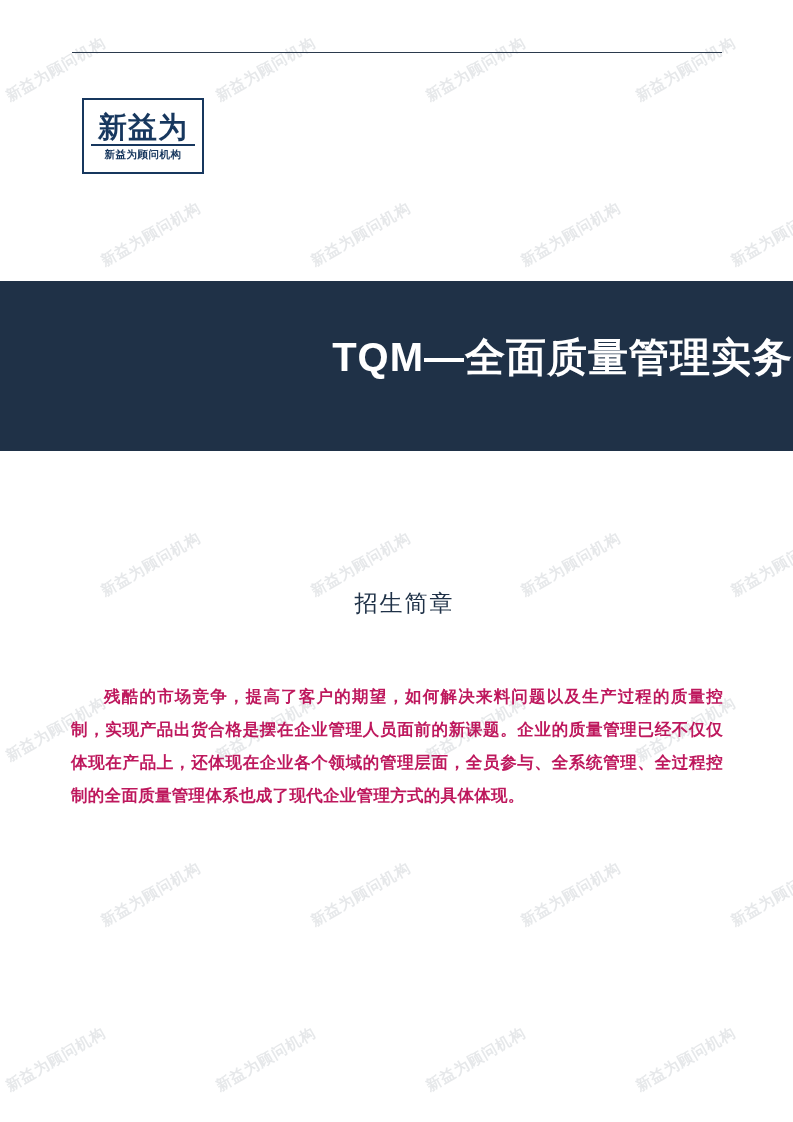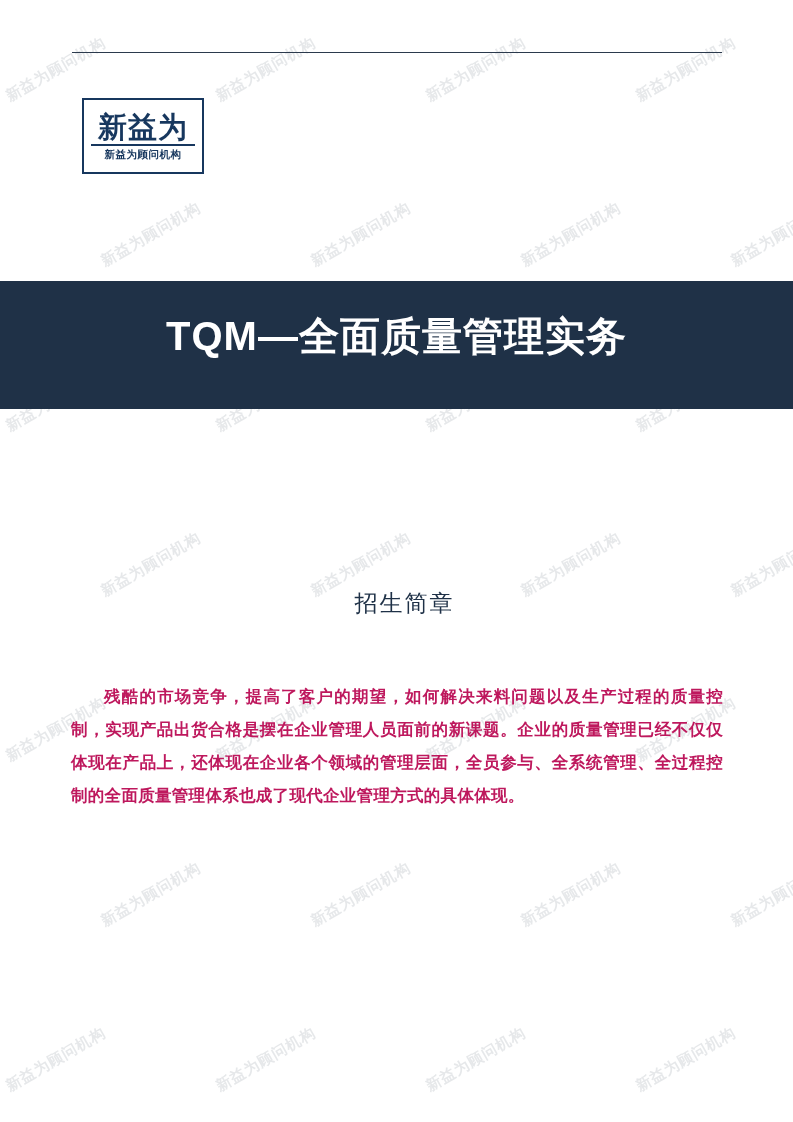--- a/index.html
+++ b/index.html
@@ -91,27 +91,26 @@
     line-height: 1;
     letter-spacing: 0.5px;
   }
 
   
   .banner {
     position: absolute;
     left: 0;
     top: 281px;
     width: 793px;
-    height: 128px;
+    height: 170px;
     background: #1f3147;
     z-index: 15;
     display: flex;
-    flex-direction: column;
     align-items: center;
-    justify-content: center;
+    justify-content: flex-end;
   }
   .banner-title {
     color: #ffffff;
     font-size: 40px;
     font-weight: bold;
     letter-spacing: 1px;
     line-height: 1.1;
     margin: 0 0 18px 0;
     text-align: center;
   }

